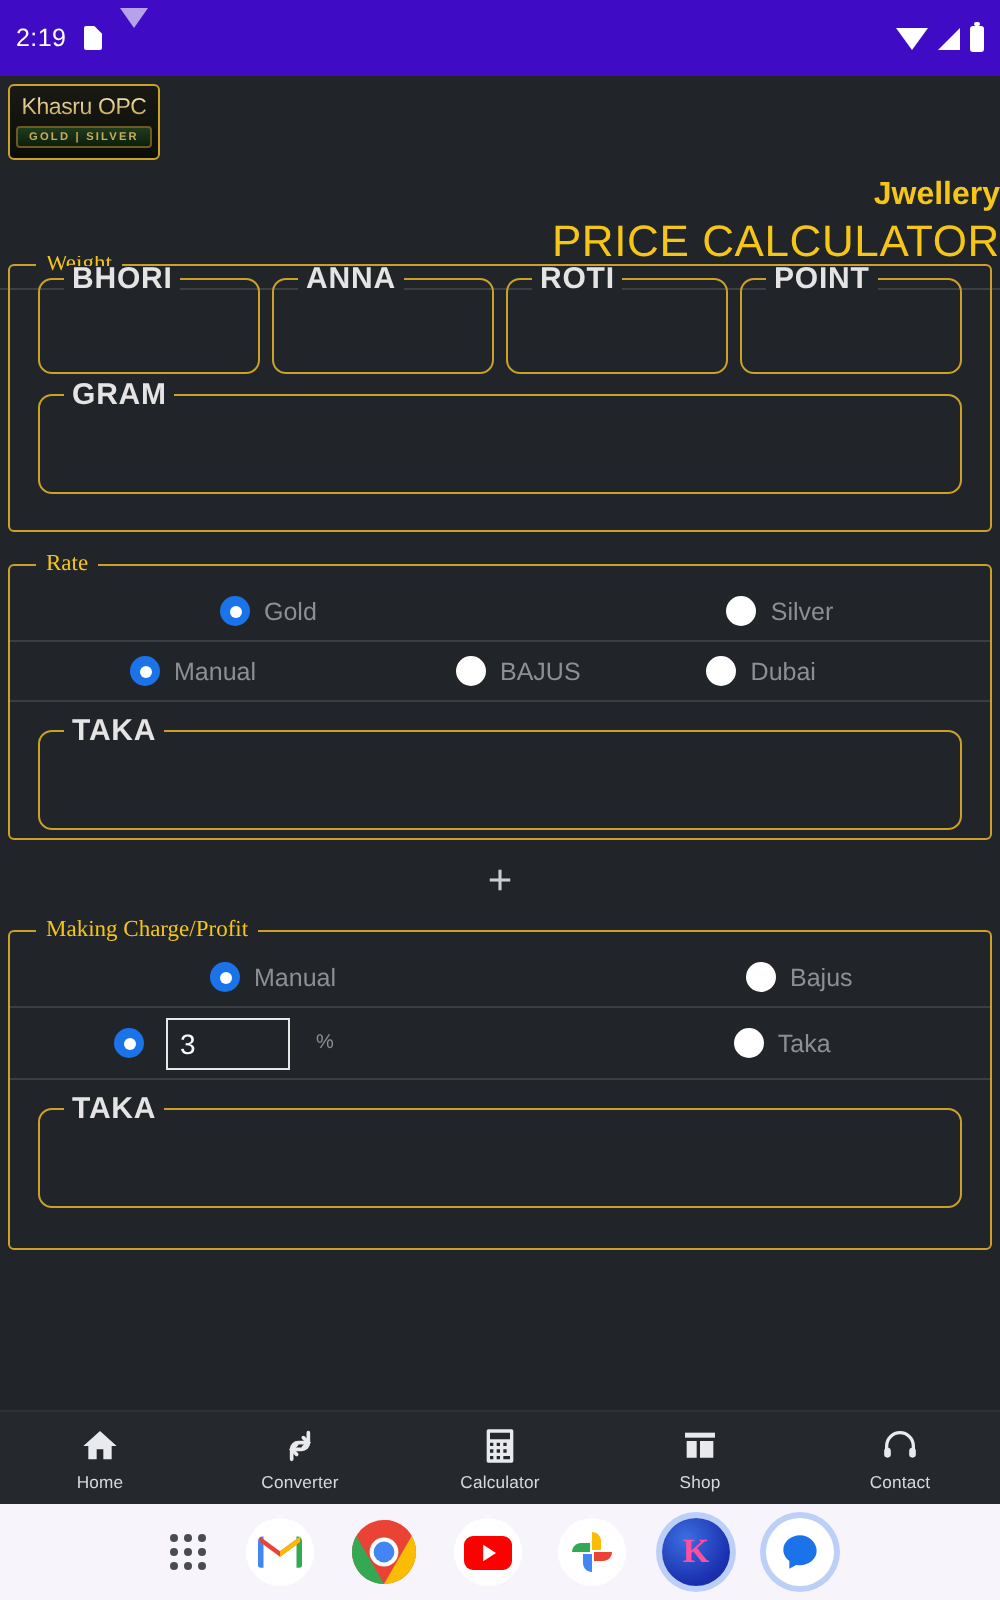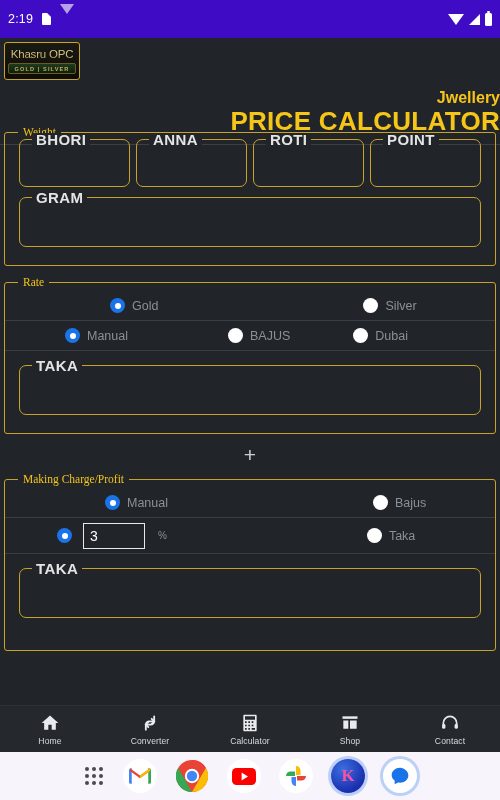--- a/index.html
+++ b/index.html
@@ -57,21 +57,21 @@
     margin-top: 2px; width: 68px; height: 11px; border-radius: 2px;
     background: linear-gradient(#1f3b1f, #0c1f0c);
     border: .5px solid #6b5a22;
     display: flex; align-items: center; justify-content: center;
     font-size: 5.6px; font-weight: 700; letter-spacing: 1.1px; color: #c9ad5a;
   }
 
   
   .titles { text-align: right; padding: 8px 0 10px; }
   .t-sub { color: #F5C518; font-size: 16px; font-weight: 700; line-height: 20px; }
-  .t-main { color: #F5C518; font-size: 26px; font-weight: 700; line-height: 26px;
+  .t-main { color: #F5C518; font-size: 22px; font-weight: 400; line-height: 26px;
             letter-spacing: .3px; }
   .hr-top { height: 1px; background: #3a3f44; }
 
   
   .body { position: absolute; top: 128px; left: 0; right: 0; bottom: 95px;
           overflow: hidden; }
 
   
   .group { position: relative; border: 1.2px solid #C9A227; border-radius: 3px;
            margin: 4px 4px 0 4px; padding: 14px 8px 10px; }
@@ -204,21 +204,21 @@
       </div>
 
       <div class="rowfull">
         <div class="field">
           <span class="flabel">GRAM</span>
           <input type="text" value="" style="">
         </div>
       </div>
     </div>
 
-    <div class="group nopad" style="margin-top:16px; padding-bottom:14px;">
+    <div class="group nopad" style="margin-top:16px; ">
       <span class="legend">Rate</span>
 
       <div class="rrow" style="margin-top:8px;">
         <div class="ropt" style="margin-left:105px;text-align:right;">
           <span class="radio on"></span>
           <span class="rlab">Gold</span>
         </div>
         <div class="ropt" style="margin-left:septembre; margin-left:205px;">
           <span class="radio"></span>
           <span class="rlab">Silver</span>
@@ -243,21 +243,21 @@
       <div class="rowfull" style="padding-top:14px;">
         <div class="field">
           <span class="flabel">TAKA</span>
           <input type="text" value="" style="">
         </div>
       </div>
     </div>
 
     <div class="plus">+</div>
 
-    <div class="group nopad" style="padding-bottom:28px;">
+    <div class="group nopad" style="padding-bottom:16px;">
       <span class="legend">Making Charge/Profit</span>
 
       <div class="rrow" style="margin-top:8px;">
         <div class="ropt" style="margin-left:100px;">
           <span class="radio on"></span>
           <span class="rlab">Manual</span>
         </div>
         <div class="ropt" style="margin-left:205px;">
           <span class="radio"></span>
           <span class="rlab">Bajus</span>

